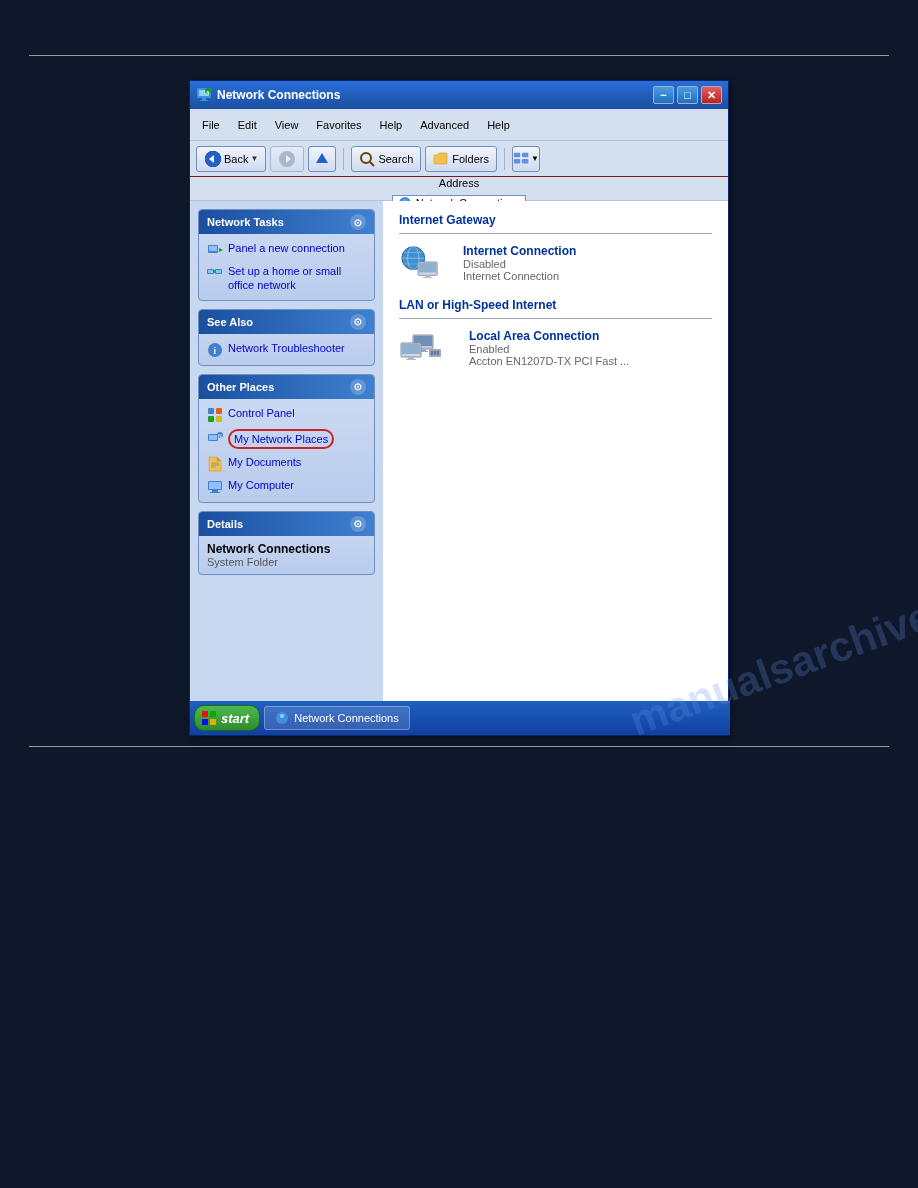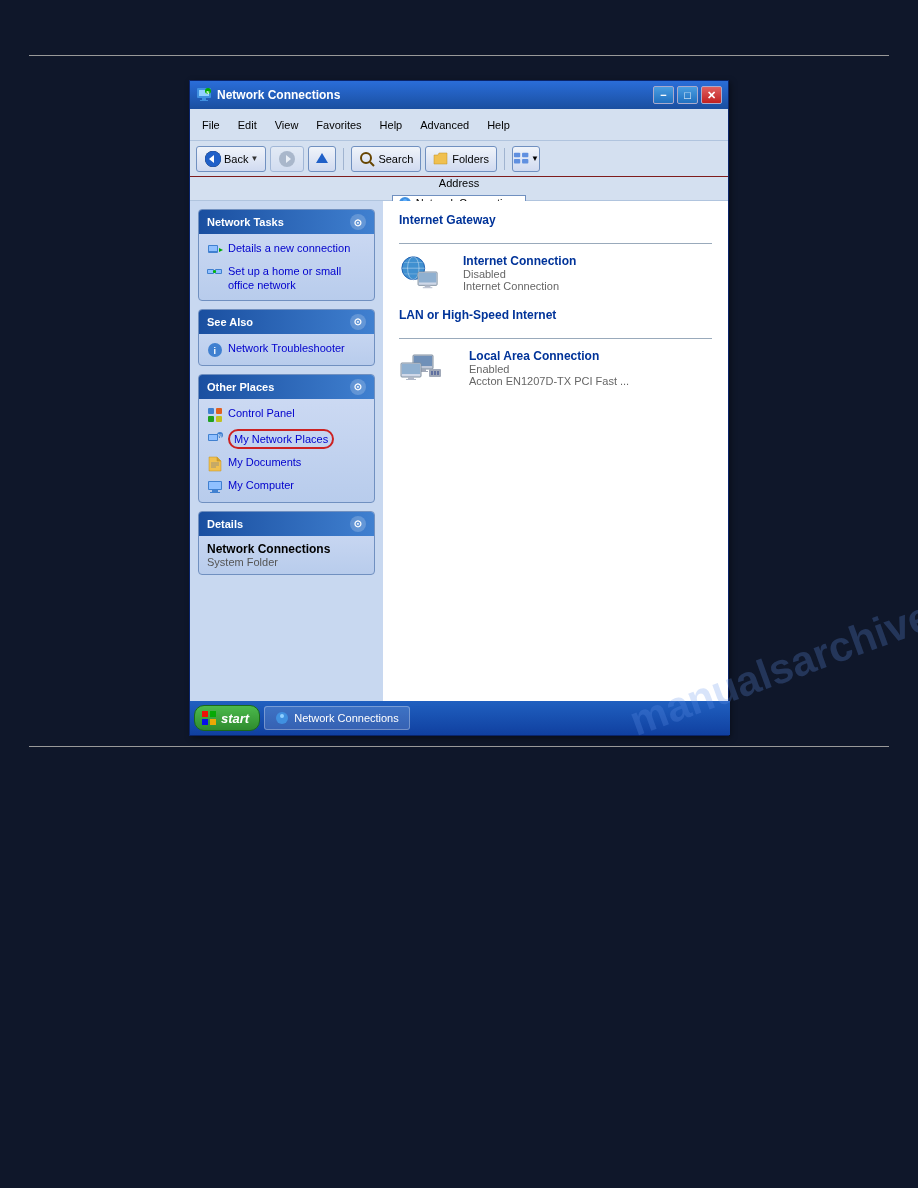--- a/index.html
+++ b/index.html
@@ -258,21 +258,21 @@
       display: flex;
       flex-direction: column;
       gap: 12px;
     }
 
     .section-title {
       font-size: 12px;
       font-weight: bold;
       color: #003399;
       border-bottom: 1px solid #99aabb;
-      padding-bottom: 16px;
+      padding-bottom: 6px;
       margin-bottom: 6px;
     }
 
     .connection-item {
       display: flex;
       align-items: flex-start;
       gap: 24px;
       padding: 4px 0;
       cursor: pointer;
     }
@@ -513,21 +513,21 @@
               <span>Network Tasks</span>
               <div class="section-collapse-btn">⊙</div>
             </div>
             <div class="section-body">
               <div class="task-item">
                 <svg class="task-icon" viewBox="0 0 16 16">
                   <rect x="1" y="3" width="10" height="8" fill="#4080d0" rx="1"></rect>
                   <rect x="2" y="4" width="8" height="5" fill="#90c0ff"></rect>
                   <polygon points="12,6 16,8 12,10" fill="#00aa00"></polygon>
                 </svg>
-                <span class="task-label">Details a new connection</span>
+                <span class="task-label">Panel a new connection</span>
               </div>
               <div class="task-item">
                 <svg class="task-icon" viewBox="0 0 16 16">
                   <rect x="0" y="4" width="7" height="5" fill="#4080d0" rx="1"></rect>
                   <rect x="1" y="5" width="5" height="3" fill="#90c0ff"></rect>
                   <rect x="8" y="4" width="7" height="5" fill="#4080d0" rx="1"></rect>
                   <rect x="9" y="5" width="5" height="3" fill="#90c0ff"></rect>
                   <line x1="7" y1="6.5" x2="8" y2="6.5" stroke="#00aa00" stroke-width="1"></line>
                   <circle cx="7.5" cy="6.5" r="1.5" fill="#00bb00"></circle>
                 </svg>

